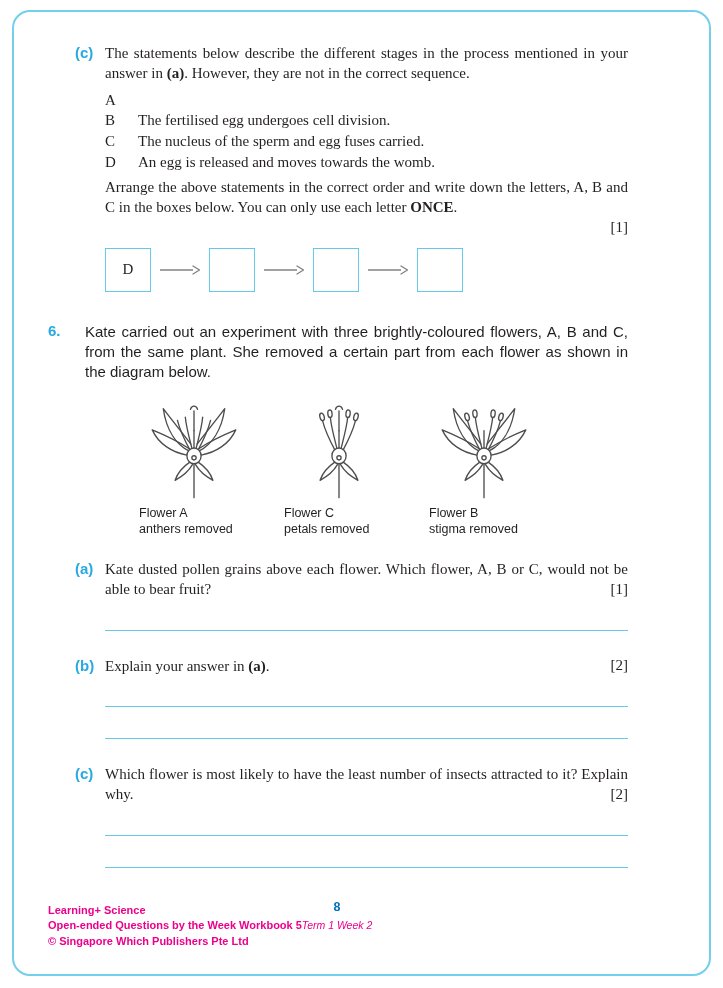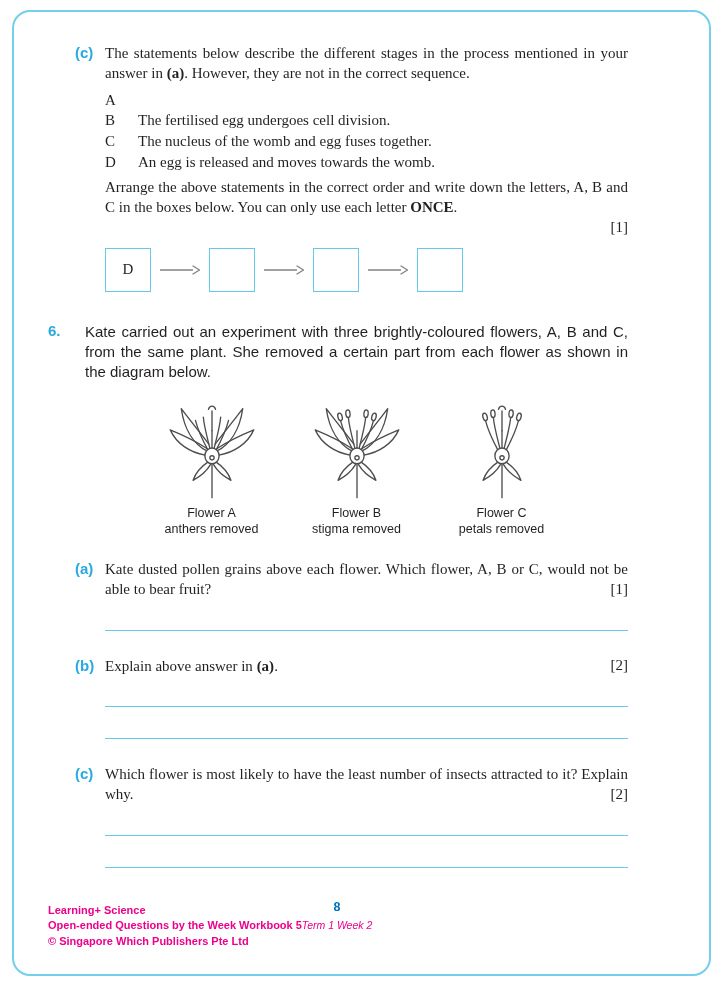--- a/index.html
+++ b/index.html
@@ -28,21 +28,21 @@
   .boxes-row { display:flex; align-items:center; margin-top:10px; }
   .seq-box {
     width:46px; height:44px; border:1.6px solid #66c9e9; background:#fff;
     display:flex; align-items:center; justify-content:center; font-size:15px;
   }
   .arrow { margin:0 8px; flex:0 0 auto; }
   .q6 { display:flex; margin-top:30px; }
   .q-num { flex:0 0 30px; }
   .q-body { flex:1; min-width:0;margin-left:7px; }
   .flowers { display:flex; justify-content:center; margin-top:14px; }
-  .flower-col { width:145px; text-align:center; }
+  .flower-col { width:145px; }
   .flower-caption { font-size:12.5px; line-height:1.32; margin-top:2px; }
   .flower.no-anthers .anthers { display:none; }
   .flower.no-stigma  .stigma  { display:none; }
   .flower.no-petals  .petals  { display:none; }
   .qpart-a { margin-top:22px; }
   .qpart   { margin-top:26px; }
   .ans-line { border-bottom:1.5px solid #66c9e9; margin-top:30px; height:0; }
   .ans-line + .ans-line { margin-top:31px; }
   .footer-left {
     position:absolute; left:48px; top:903px;
@@ -68,21 +68,21 @@
         <div class="statements">
           <div class="stmt">
             <span class="stmt-letter">A</span>
           </div>
           <div class="stmt">
             <span class="stmt-letter">B</span>
             <span>The fertilised egg undergoes cell division.</span>
           </div>
           <div class="stmt">
             <span class="stmt-letter">C</span>
-            <span>The nucleus of the womb and egg fuses together.</span>
+            <span>The nucleus of the sperm and egg fuses carried.</span>
           </div>
           <div class="stmt">
             <span class="stmt-letter">D</span>
             <span>An egg is released and moves towards the womb.</span>
           </div>
         </div>
 
         <p class="just"><span>Arrange the above statements in the correct order and write down the letters, A, B and C in the boxes below. You can only use each letter </span><b>ONCE</b><span>.</span></p>
 
         <div class="marks-own">[1]</div>
@@ -149,21 +149,21 @@
               <circle cx="60" cy="78.5" r="2.7"></circle>
             </g>
           </svg>
           <div class="flower-caption">
             <div>Flower A</div>
             <div>anthers removed</div>
           </div>
         </div>
 
         <div class="flower-col">
-          <svg class="flower no-stigma" width="110" height="104" viewBox="0 0 120 132" preserveAspectRatio="xMidYMax meet">
+          <svg class="flower no-petals" width="110" height="104" viewBox="0 0 120 132" preserveAspectRatio="xMidYMax meet">
             <g stroke="#4d4d4d" stroke-width="1.7" fill="none" stroke-linecap="round" stroke-linejoin="round">
               <line x1="60" y1="86" x2="60" y2="129"></line>
               <path d="M56,83 C47,89 39,98 36,107 C45,102 54,94 58,87"></path>
               <path d="M64,83 C73,89 81,98 84,107 C75,102 66,94 62,87"></path>
               <g class="petals">
                 <path d="M54,70 C38,62 25,44 21,16 C33,32 47,49 56,61"></path>
                 <path d="M66,70 C82,62 95,44 99,16 C87,32 73,49 64,61"></path>
                 <path d="M51,75 C33,72 15,61 7,43 C24,50 42,59 54,67"></path>
                 <path d="M69,75 C87,72 105,61 113,43 C96,50 78,59 66,67"></path>
               </g>
@@ -182,27 +182,27 @@
               <line x1="60" y1="69" x2="60" y2="44"></line>
               <g class="stigma">
                 <line x1="60" y1="44" x2="60" y2="19"></line>
                 <path d="M55.5,17 C57,11.5 63,11.5 64.5,17"></path>
               </g>
               <ellipse cx="60" cy="76" rx="9" ry="10" fill="#ffffff"></ellipse>
               <circle cx="60" cy="78.5" r="2.7"></circle>
             </g>
           </svg>
           <div class="flower-caption">
-            <div>Flower B</div>
-            <div>stigma removed</div>
+            <div>Flower C</div>
+            <div>petals removed</div>
           </div>
         </div>
 
         <div class="flower-col">
-          <svg class="flower no-petals" width="110" height="104" viewBox="0 0 120 132" preserveAspectRatio="xMidYMax meet">
+          <svg class="flower no-stigma" width="110" height="104" viewBox="0 0 120 132" preserveAspectRatio="xMidYMax meet">
             <g stroke="#4d4d4d" stroke-width="1.7" fill="none" stroke-linecap="round" stroke-linejoin="round">
               <line x1="60" y1="86" x2="60" y2="129"></line>
               <path d="M56,83 C47,89 39,98 36,107 C45,102 54,94 58,87"></path>
               <path d="M64,83 C73,89 81,98 84,107 C75,102 66,94 62,87"></path>
               <g class="petals">
                 <path d="M54,70 C38,62 25,44 21,16 C33,32 47,49 56,61"></path>
                 <path d="M66,70 C82,62 95,44 99,16 C87,32 73,49 64,61"></path>
                 <path d="M51,75 C33,72 15,61 7,43 C24,50 42,59 54,67"></path>
                 <path d="M69,75 C87,72 105,61 113,43 C96,50 78,59 66,67"></path>
               </g>
@@ -221,22 +221,22 @@
               <line x1="60" y1="69" x2="60" y2="44"></line>
               <g class="stigma">
                 <line x1="60" y1="44" x2="60" y2="19"></line>
                 <path d="M55.5,17 C57,11.5 63,11.5 64.5,17"></path>
               </g>
               <ellipse cx="60" cy="76" rx="9" ry="10" fill="#ffffff"></ellipse>
               <circle cx="60" cy="78.5" r="2.7"></circle>
             </g>
           </svg>
           <div class="flower-caption">
-            <div>Flower C</div>
-            <div>petals removed</div>
+            <div>Flower B</div>
+            <div>stigma removed</div>
           </div>
         </div>
 
       </div>
     </div>
   </section>
 
   <div class="sub">
 
     <div class="part qpart-a">
@@ -244,21 +244,21 @@
       <div class="part-body">
         <p class="just"><span>Kate dusted pollen grains above each flower. Which flower, A, B or C, would not be able to bear fruit?</span><b></b><span></span></p>
         <div class="marks-inline">[1]</div>
         <div class="ans-line"></div>
       </div>
     </div>
 
     <div class="part qpart">
       <div class="part-label cyan">(b)</div>
       <div class="part-body">
-        <p class="just"><span>Explain above answer in </span><b>(a)</b><span>.</span></p>
+        <p class="just"><span>Explain your answer in </span><b>(a)</b><span>.</span></p>
         <div class="marks-inline">[2]</div>
         <div class="ans-line"></div>
         <div class="ans-line"></div>
       </div>
     </div>
 
     <div class="part qpart">
       <div class="part-label cyan">(c)</div>
       <div class="part-body">
         <p class="just"><span>Which flower is most likely to have the least number of insects attracted to it? Explain why.</span><b></b><span></span></p>

